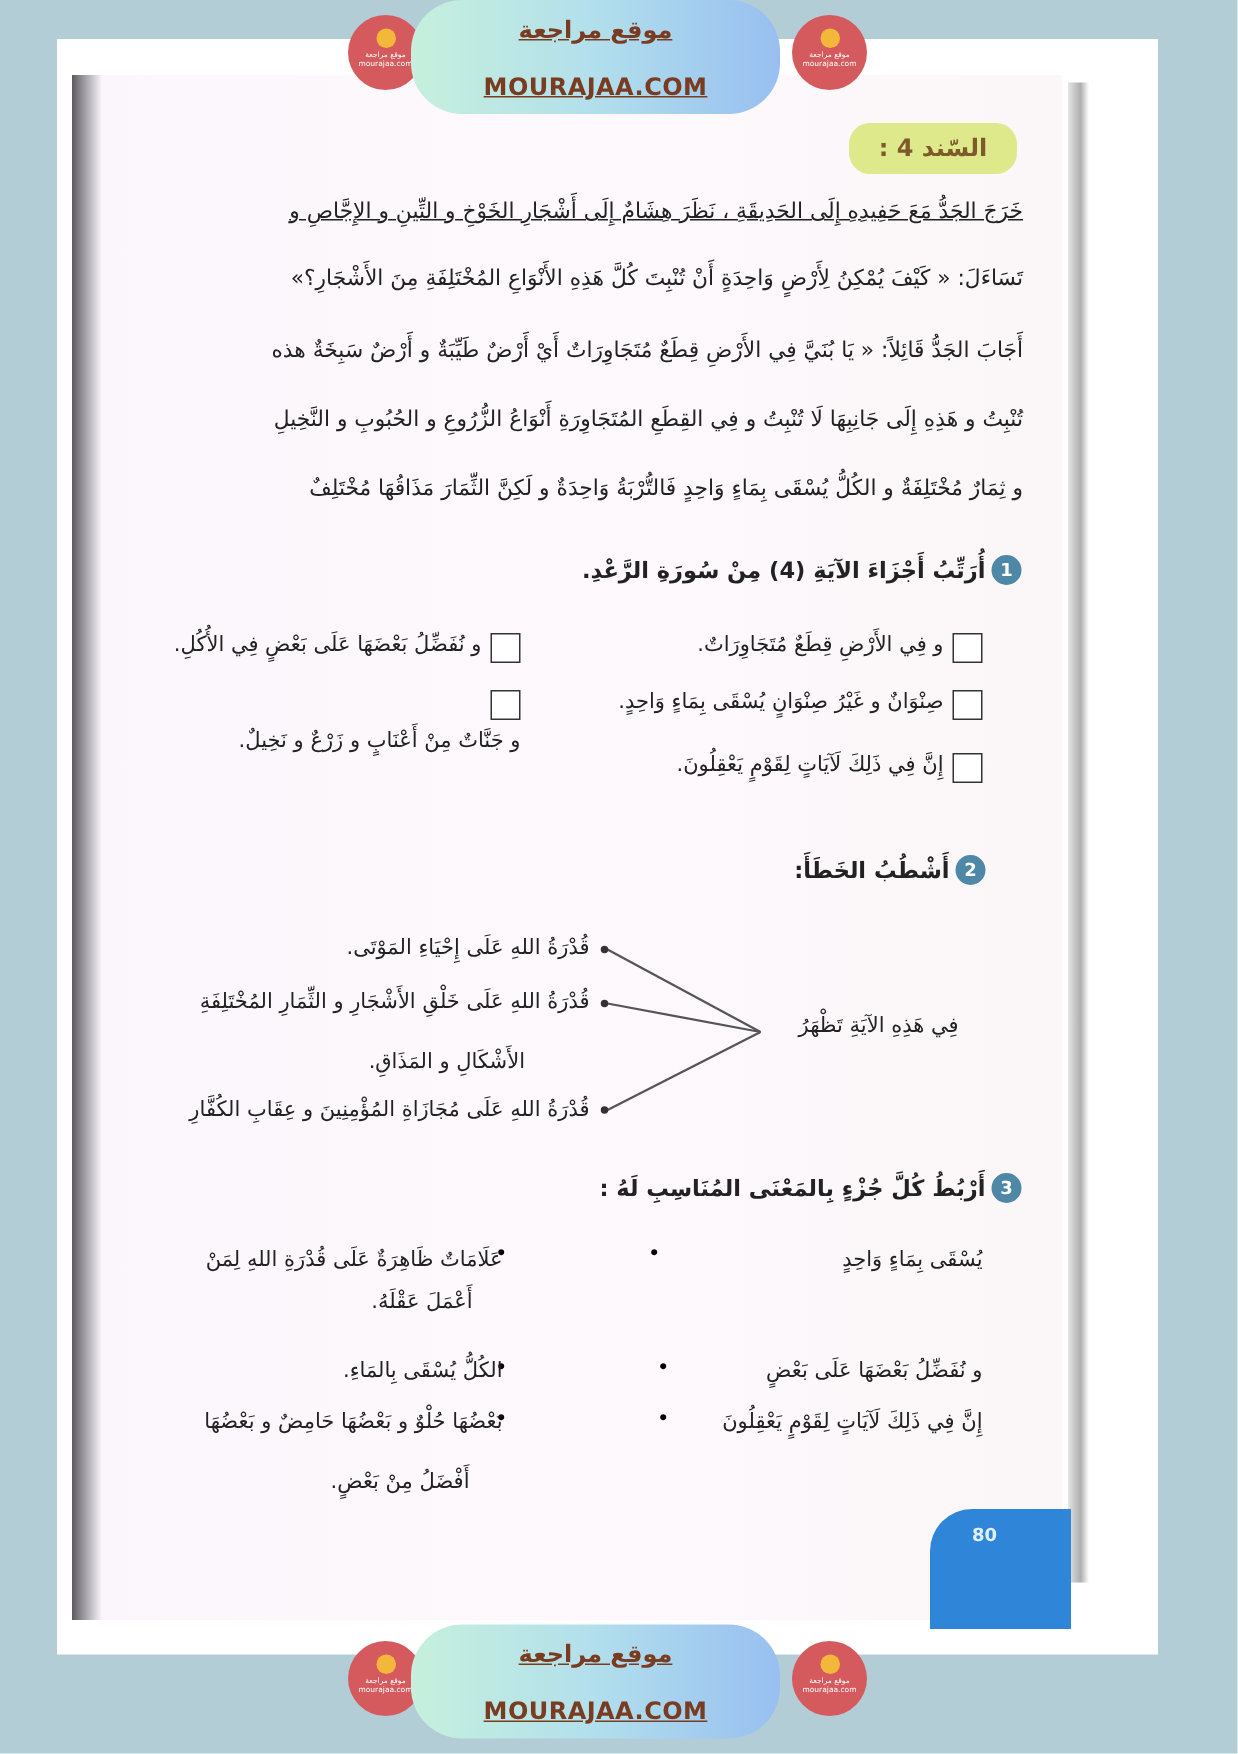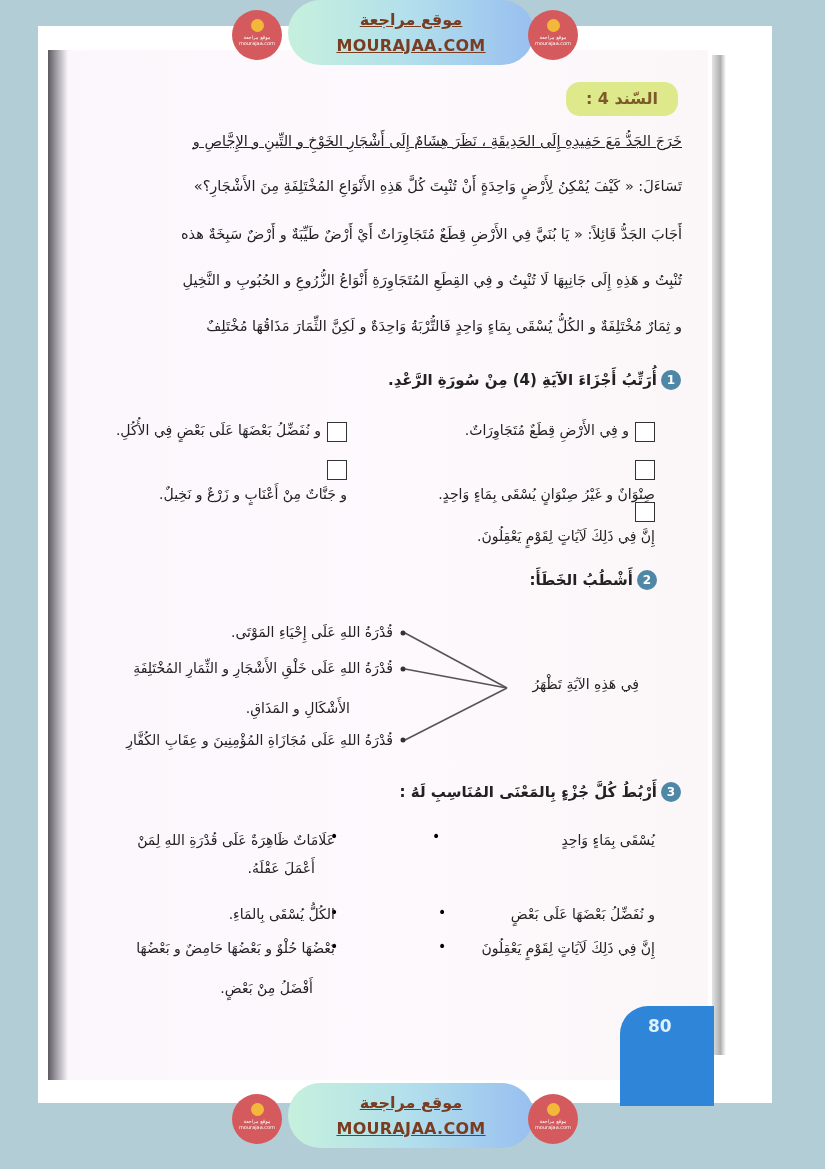--- a/index.html
+++ b/index.html
@@ -20,28 +20,28 @@
     position:absolute; left:48px; top:50px; width:20px; height:1030px;
     background:linear-gradient(90deg,#5c5a60 0%, #9d9aa2 40%, rgba(240,235,240,0) 100%);
   }
   .scan-right-shadow {
     position:absolute; left:712px; top:55px; width:14px; height:1000px;
     background:linear-gradient(90deg,#d8d8d8 0%,#8c8c8c 60%,#ffffff 100%);
     opacity:.7;
   }
   
   .banner {
-    position:absolute; left:288px; width:246px; height:65px; border-radius:34px;
+    position:absolute; left:274px; width:246px; height:76px; border-radius:34px;
     background:linear-gradient(90deg,#c6f0dc 0%, #b2dfec 50%, #98bff0 100%);
     text-align:center; color:#7a3c20;
   }
   .banner.top { top:0; }
   .banner.bottom { top:1083px; }
   .banner .ar { font-family:"DejaVu Sans", sans-serif; font-size:16px; font-weight:bold; text-decoration:underline; margin-top:10px; direction:rtl; }
-  .banner .en { font-family:"DejaVu Sans", sans-serif; font-size:16px; font-weight:bold; text-decoration:underline; margin-top:7px; letter-spacing:.3px; }
+  .banner .en { font-family:"DejaVu Sans", sans-serif; font-size:16px; font-weight:bold; text-decoration:underline; margin-top:19px; letter-spacing:.3px; }
   .logo {
     position:absolute; width:50px; height:50px; border-radius:50%;
     background:#d45a5d; text-align:center;
   }
   .logo .dot { width:13px; height:13px; border-radius:50%; background:#f3b83a; margin:9px auto 2px; }
   .logo .t { color:#fff; font-size:5px; line-height:6px; }
   
   .rtl { direction:rtl; text-align:right; font-family:"DejaVu Sans", sans-serif; color:#222; }
   .sanad {
     position:absolute; left:566px; top:82px; width:112px; height:34px; border-radius:14px;
@@ -51,23 +51,23 @@
   .para { position:absolute; left:88px; width:594px; font-size:14.5px; }
   .q-head { position:absolute; font-size:15px; font-weight:bold; display:flex; align-items:center; gap:4px; direction:rtl; }
   .badge {
     width:20px; height:20px; border-radius:50%; background:#4f87a6; color:#fff;
     font-size:12px; font-weight:bold; text-align:center; line-height:20px; direction:ltr;
   }
   .ck-item { position:absolute; display:flex; align-items:flex-start; gap:6px; direction:rtl; font-size:14px; }
   .ck { width:18px; height:18px; border:1.5px solid #333; background:#fff; display:inline-block; }
   .line { position:absolute; font-size:14px; }
   .pagenum {
-    position:absolute; left:620px; top:1006px; width:94px; height:100px;
+    position:absolute; left:620px; top:1006px; width:94px; height:80px;
     background:#2f86d8; border-top-left-radius:28px;
-    color:#dff0ff; font-weight:bold; font-size:17px;
+    color:#dff0ff; font-weight:bold; font-size:12px;
   }
   .pagenum span { position:absolute; left:28px; top:10px; }
 </style>
 </head>
 <body>
 
 <div class="page"></div>
 <div class="scan"></div>
 <div class="scan-left-shadow"></div>
 <div class="scan-right-shadow"></div>
@@ -99,29 +99,29 @@
 </div>
 
 <div class="ck-item rtl" style="right:170px;top:422px;">
   <span class="ck"></span>
   <span>و فِي الأَرْضِ قِطَعٌ مُتَجَاوِرَاتٌ.</span>
 </div>
 <div class="ck-item rtl" style="right:478px;top:422px;">
   <span class="ck"></span>
   <span>و نُفَضِّلُ بَعْضَهَا عَلَى بَعْضٍ فِي الأُكُلِ.</span>
 </div>
-<div class="ck-item rtl" style="right:170px;top:460px;flex-direction:column;">
+<div class="ck-item rtl" style="right:170px;top:460px;">
   <span class="ck"></span>
   <span>صِنْوَانٌ و غَيْرُ صِنْوَانٍ يُسْقَى بِمَاءٍ وَاحِدٍ.</span>
 </div>
 <div class="ck-item rtl" style="right:478px;top:460px;flex-direction:column;">
   <span class="ck"></span>
   <span>و جَنَّاتٌ مِنْ أَعْنَابٍ و زَرْعٌ و نَخِيلٌ.</span>
 </div>
-<div class="ck-item rtl" style="right:170px;top:502px;flex-direction:column;">
+<div class="ck-item rtl" style="right:170px;top:502px;">
   <span class="ck"></span>
   <span>إِنَّ فِي ذَلِكَ لَآيَاتٍ لِقَوْمٍ يَعْقِلُونَ.</span>
 </div>
 
 <div class="q-head rtl" style="right:168px;top:570px;">
   <span class="badge">2</span>
   <span>أَشْطُبُ الخَطَأَ:</span>
 </div>
 
 <div class="line rtl" style="right:186px;top:676px;">فِي هَذِهِ الآيَةِ تَظْهَرُ</div>

